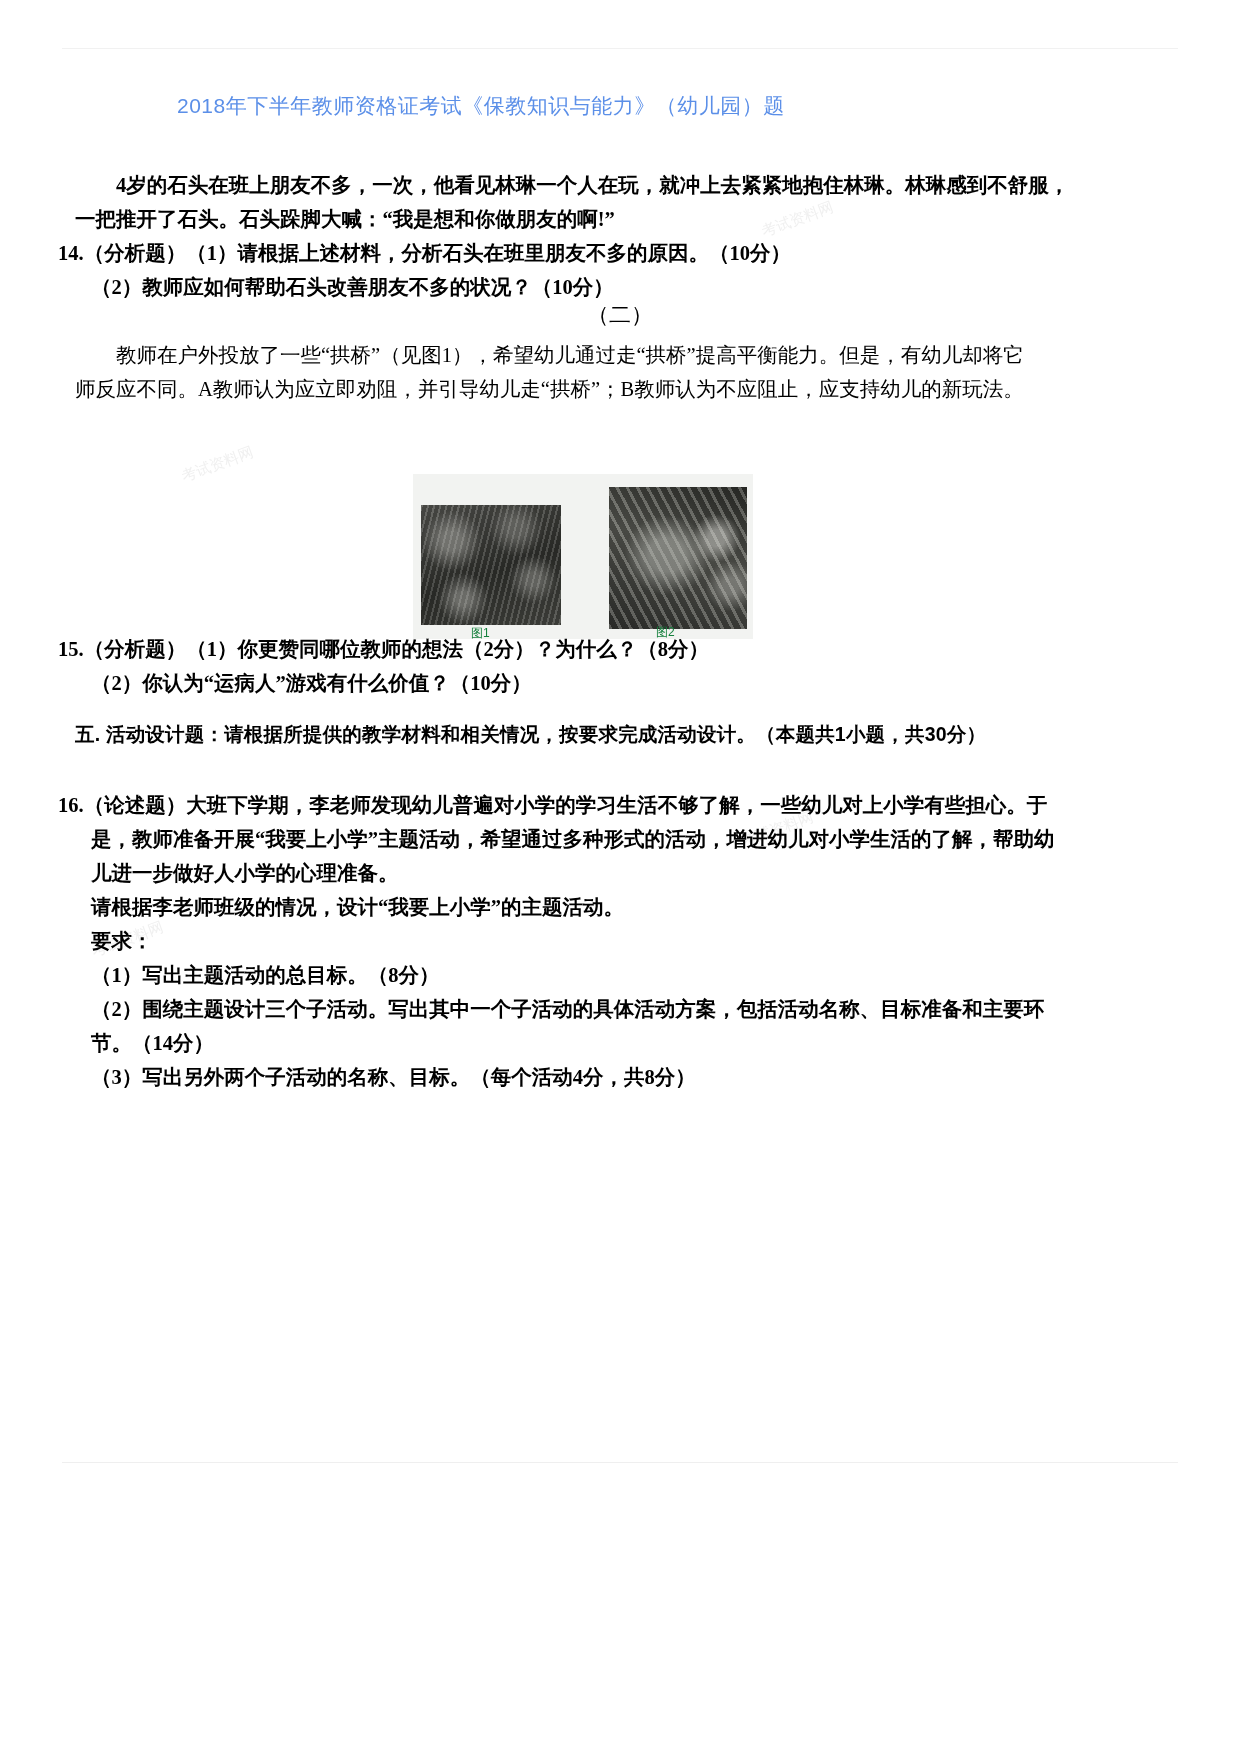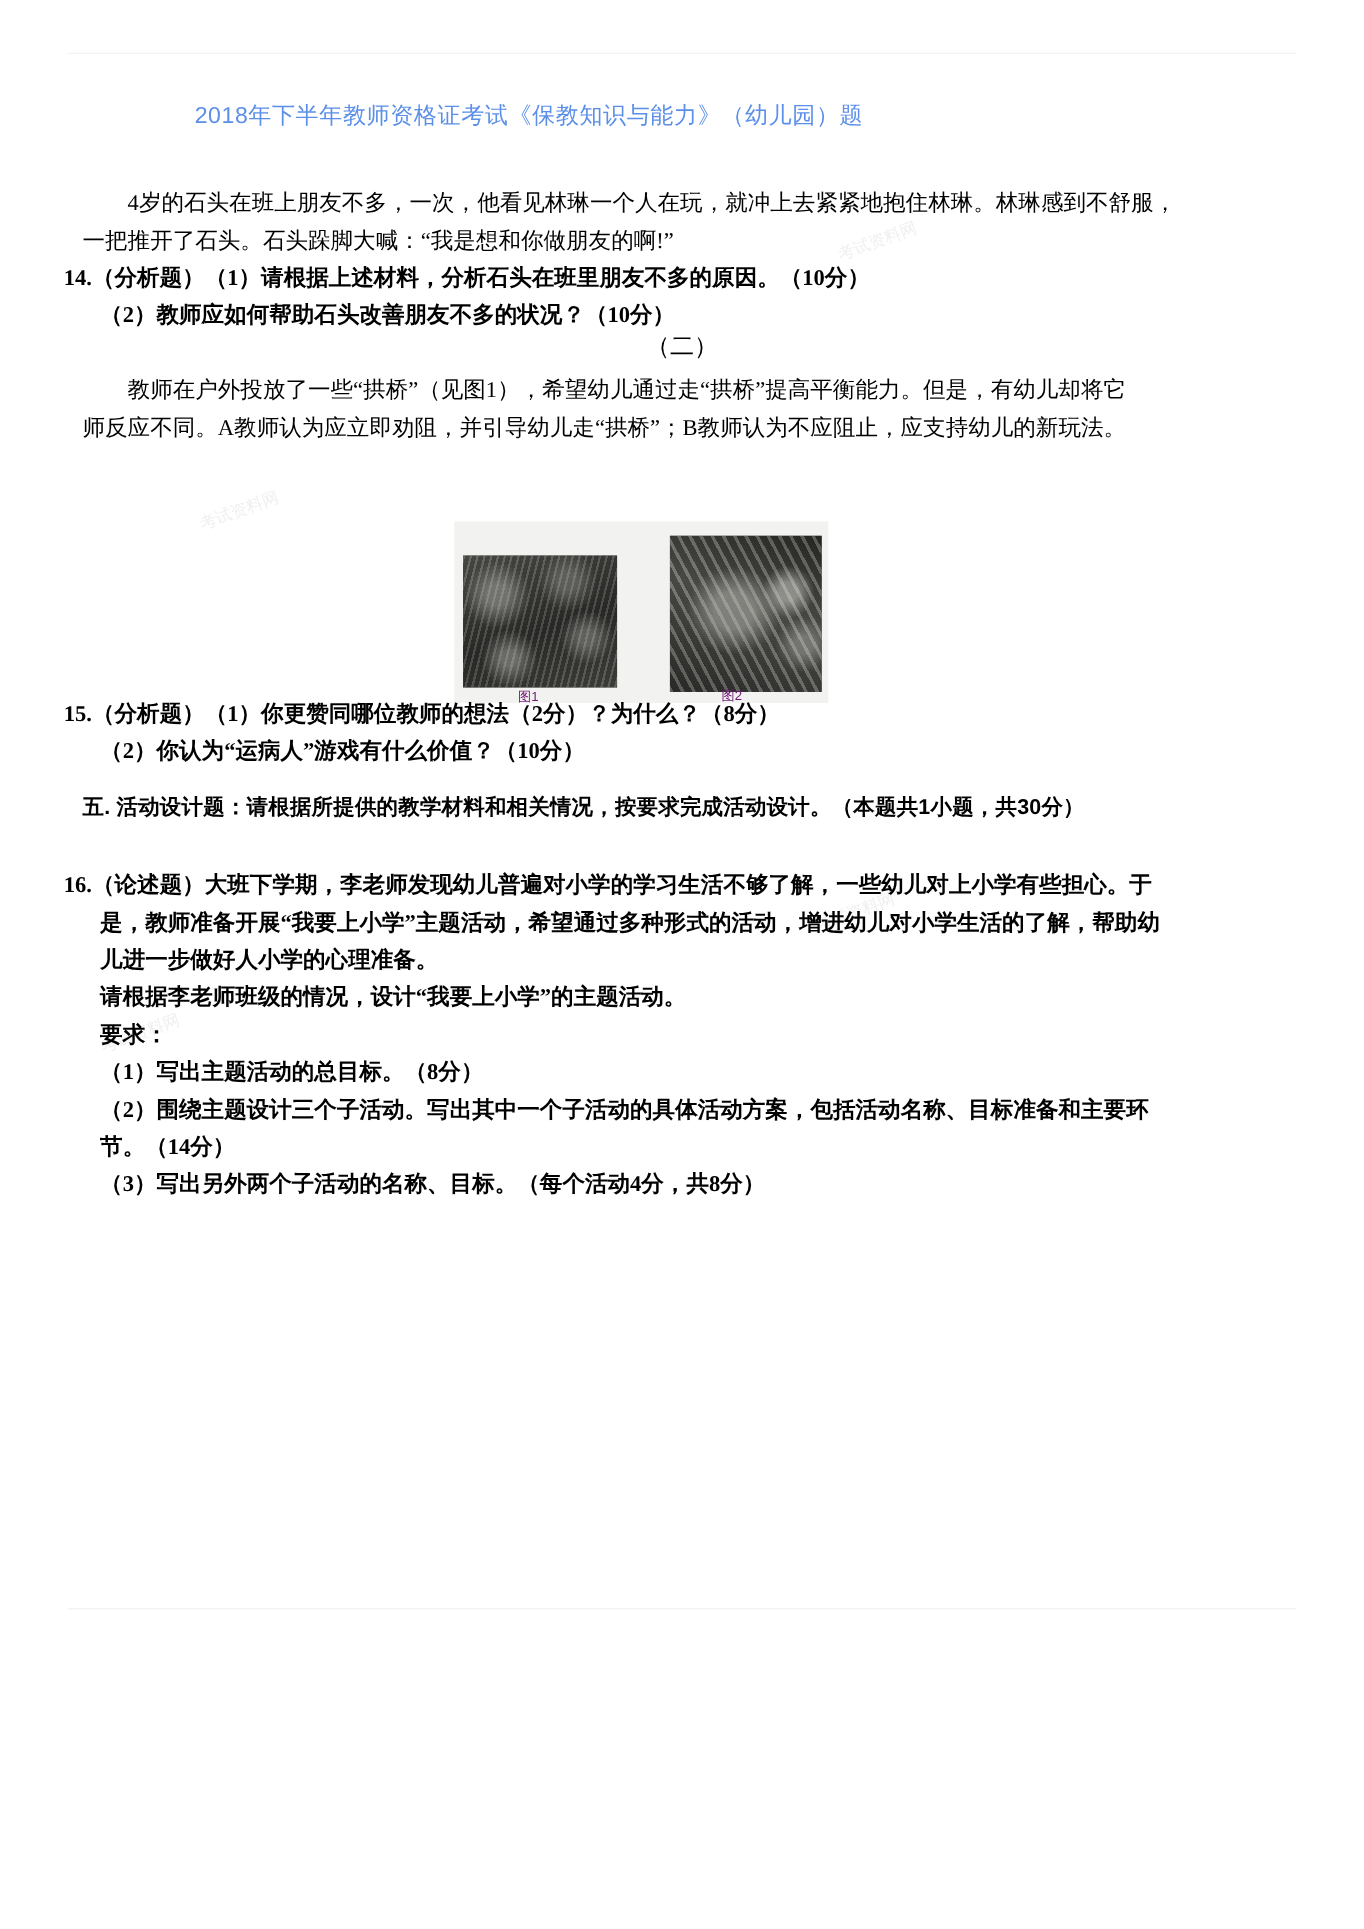--- a/index.html
+++ b/index.html
@@ -117,21 +117,21 @@
   .fig2 {
     left: 196px;
     top: 13px;
     width: 138px;
     height: 142px;
   }
   .fig-cap {
     position: absolute;
     font-size: 12px;
     line-height: 14px;
-    color: #701a75;
+    color: #15803d;
     font-family: "Liberation Sans", "DejaVu Sans", sans-serif;
     text-align: center;
   }
   .fig-cap-1 { left: 58px; top: 152px; }
   .fig-cap-2 { left: 243px; top: 151px; }
 
   
   .tex-a {
     position: absolute;
     inset: 0;
@@ -183,21 +183,21 @@
   <div class="page-frame-top"></div>
   <div class="page-frame-bottom"></div>
 
   <div class="wm" style="left:760px; top:210px;">考试资料网</div>
   <div class="wm" style="left:740px; top:820px;">考试资料网</div>
   <div class="wm" style="left:90px;  top:930px;">考试资料网</div>
   <div class="wm" style="left:180px; top:455px;">考试资料网</div>
 
   <div class="doc-title">2018年下半年教师资格证考试《保教知识与能力》（幼儿园）题</div>
 
-  <div class="body-block" style="top:168px;">
+  <div class="body-block" style="top:168px;font-weight:bold;">
     <div class="indent2">4岁的石头在班上朋友不多，一次，他看见林琳一个人在玩，就冲上去紧紧地抱住林琳。林琳感到不舒服，</div>
     <div>一把推开了石头。石头跺脚大喊：“我是想和你做朋友的啊!”</div>
   </div>
 
   <div class="num-line" style="top:236px;">
     <div class="hang">
       <span>14.</span><span>（分析题）</span><span>（1）请根据上述材料，分析石头在班里朋友不多的原因。（10分）</span>
     </div>
     <div class="sub-line">（2）教师应如何帮助石头改善朋友不多的状况？（10分）</div>
   </div>

